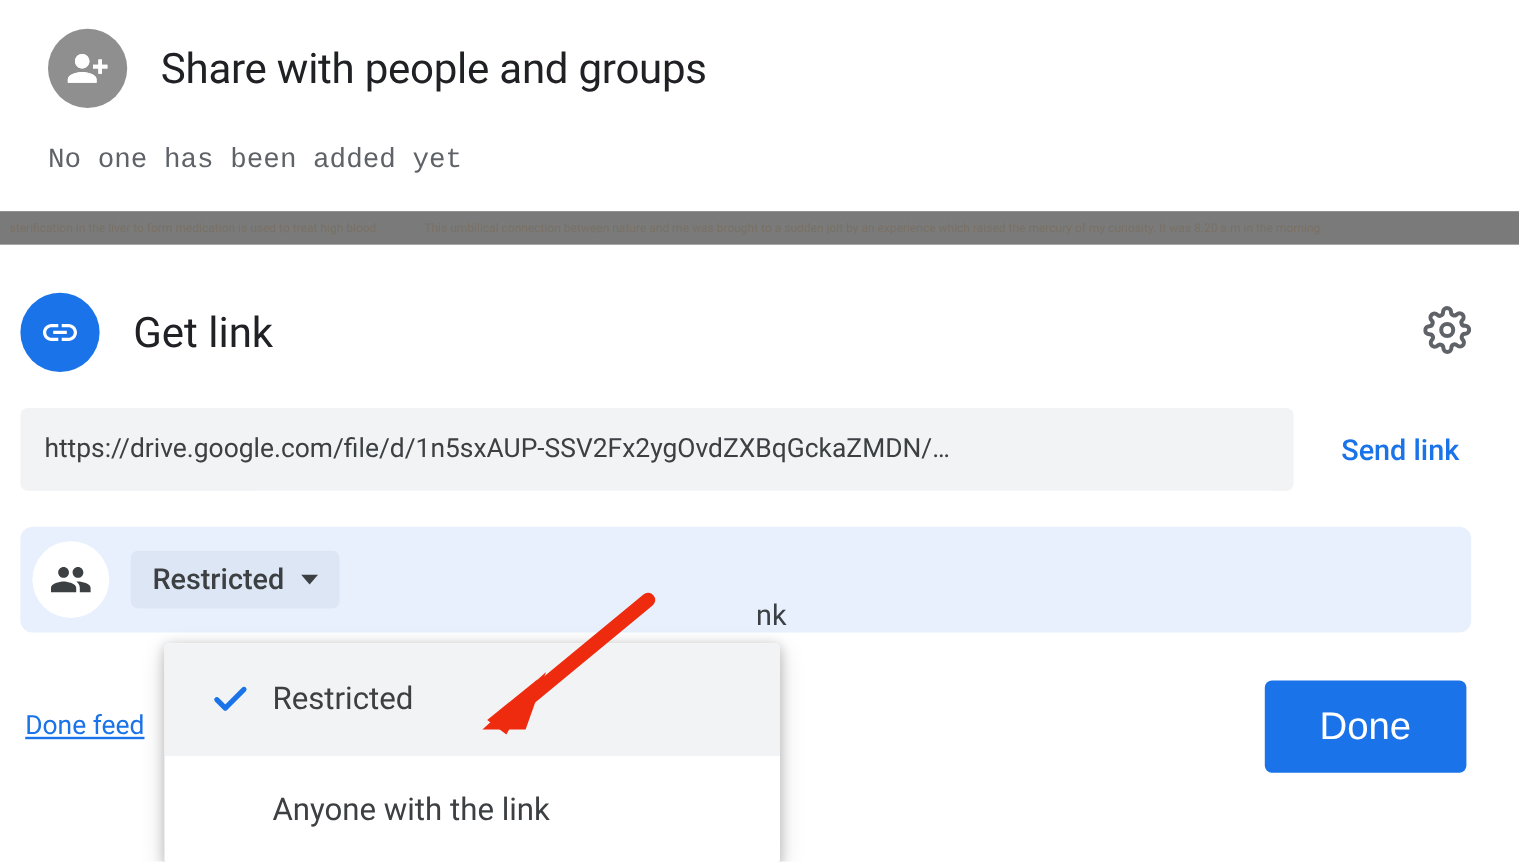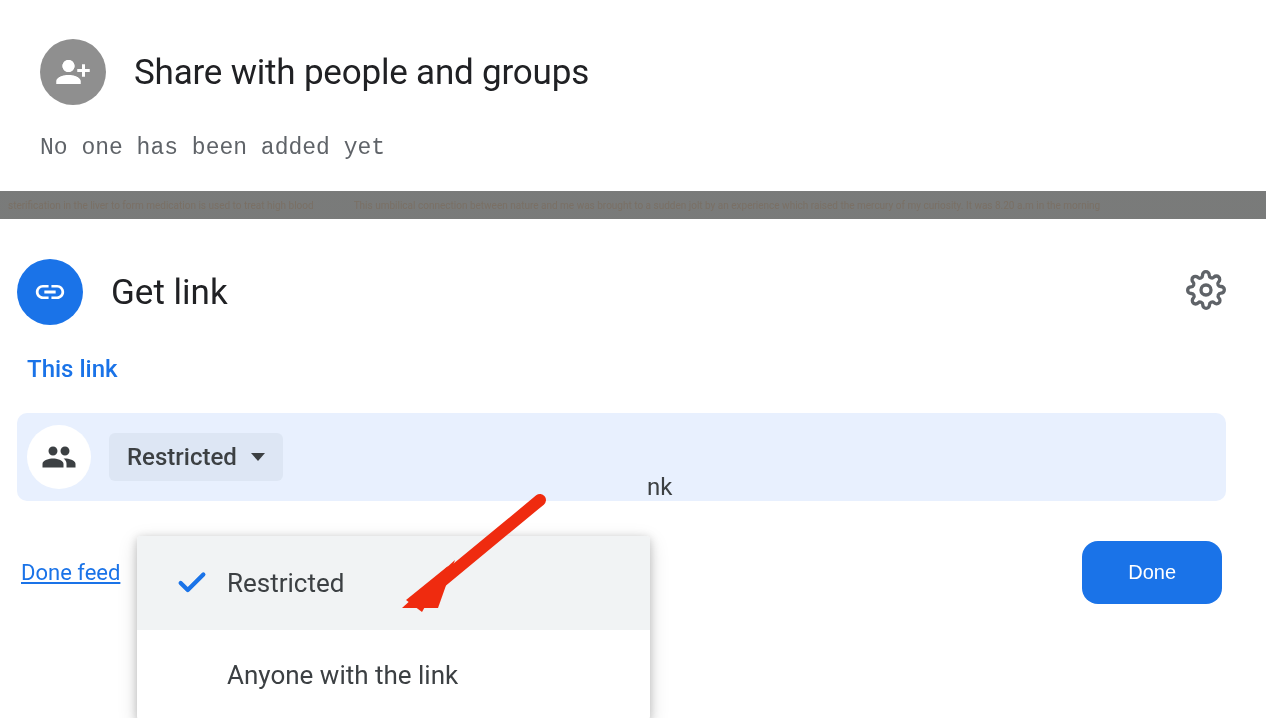--- a/index.html
+++ b/index.html
@@ -7,21 +7,21 @@
       font-family: 'Google Sans', Roboto, Arial, sans-serif;
       background: #fff;
       width: 1266px;
       height: 718px;
       overflow: hidden;
       position: relative;
     }
 
     
     .share-section {
-      padding: 39px 40px 30px 40px;
+      padding: 24px 40px 30px 40px;
       background: #fff;
     }
     .share-header {
       display: flex;
       align-items: center;
       gap: 28px;
       margin-bottom: 30px;
     }
     .share-icon-circle {
       width: 66px;
@@ -147,45 +147,45 @@
       cursor: pointer;
     }
     .caret-down {
       width: 0; height: 0;
       border-left: 7px solid transparent;
       border-right: 7px solid transparent;
       border-top: 8px solid #3c4043;
     }
     .access-hint {
       position: absolute;
-      left: 630px;
+      left: 613px;
       top: 60px;
       font-size: 24px;
       color: #3c4043;
     }
 
     .bottom-row {
       display: flex;
       align-items: center;
       justify-content: space-between;
       padding: 0 4px;
     }
     .send-feedback {
       color: #1a73e8;
       font-size: 22px;
       text-decoration: underline;
       cursor: pointer;
     }
     .done-btn {
       background: #1a73e8;
       color: #fff;
-      font-size: 20px;
+      font-size: 32px;
       font-weight: 500;
       padding: 20px 46px;
-      border-radius: 16px;
+      border-radius: 6px;
       cursor: pointer;
       border: none;
     }
 
     
     .dropdown-menu {
       position: absolute;
       left: 137px;
       top: 536px;
       width: 513px;
@@ -253,21 +253,22 @@
     <div class="link-title">Get link</div>
     <div class="gear-icon">
       <svg width="40" height="40" viewBox="0 0 24 24" fill="none" stroke="#5f6368" stroke-width="2">
         <circle cx="12" cy="12" r="3"></circle>
         <path d="M19.4 15a1.65 1.65 0 0 0 .33 1.82l.06.06a2 2 0 1 1-2.83 2.83l-.06-.06a1.65 1.65 0 0 0-1.82-.33 1.65 1.65 0 0 0-1 1.51V21a2 2 0 0 1-4 0v-.09a1.65 1.65 0 0 0-1-1.51 1.65 1.65 0 0 0-1.82.33l-.06.06a2 2 0 1 1-2.83-2.83l.06-.06a1.65 1.65 0 0 0 .33-1.82 1.65 1.65 0 0 0-1.51-1H3a2 2 0 0 1 0-4h.09a1.65 1.65 0 0 0 1.51-1 1.65 1.65 0 0 0-.33-1.82l-.06-.06a2 2 0 1 1 2.83-2.83l.06.06a1.65 1.65 0 0 0 1.82.33h0a1.65 1.65 0 0 0 1-1.51V3a2 2 0 0 1 4 0v.09a1.65 1.65 0 0 0 1 1.51h0a1.65 1.65 0 0 0 1.82-.33l.06-.06a2 2 0 1 1 2.83 2.83l-.06.06a1.65 1.65 0 0 0-.33 1.82v0a1.65 1.65 0 0 0 1.51 1H21a2 2 0 0 1 0 4h-.09a1.65 1.65 0 0 0-1.51 1z"></path>
       </svg>
     </div>
   </div>
 
   <div class="link-row">
-    <div class="copy-link-btn">This link</div>
+    <div class="link-box">https://drive.google.com/file/d/1n5sxAUP-SSV2Fx2ygOvdZXBqGckaZMDN/…</div>
+    <div class="copy-link-btn">Send link</div>
   </div>
 
   <div class="access-row">
     <div class="access-icon-circle">
       <svg width="36" height="36" viewBox="0 0 24 24" fill="#3c4043">
         <path d="M16 11c1.66 0 2.99-1.34 2.99-3S17.66 5 16 5s-3 1.34-3 3 1.34 3 3 3zm-8 0c1.66 0 2.99-1.34 2.99-3S9.66 5 8 5 5 6.34 5 8s1.34 3 3 3zm0 2c-2.33 0-7 1.17-7 3.5V19h14v-2.5c0-2.33-4.67-3.5-7-3.5zm8 0c-.29 0-.62.02-.97.05 1.16.84 1.97 1.97 1.97 3.45V19h6v-2.5c0-2.33-4.67-3.5-7-3.5z"></path>
       </svg>
     </div>
     <div class="access-dropdown-btn">
       <span>Restricted</span>

